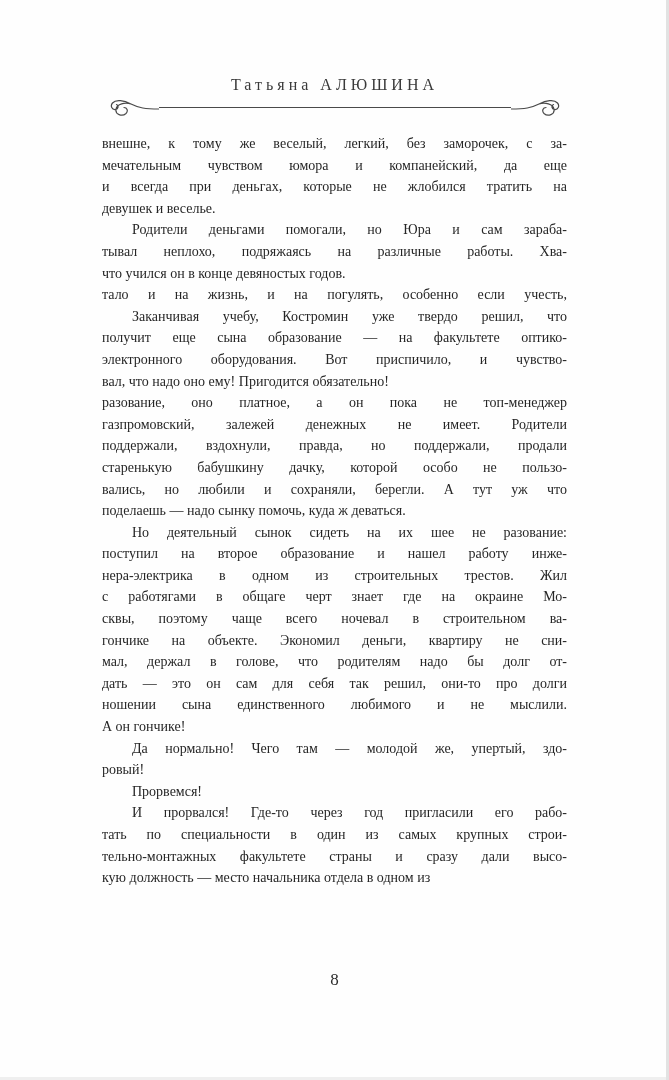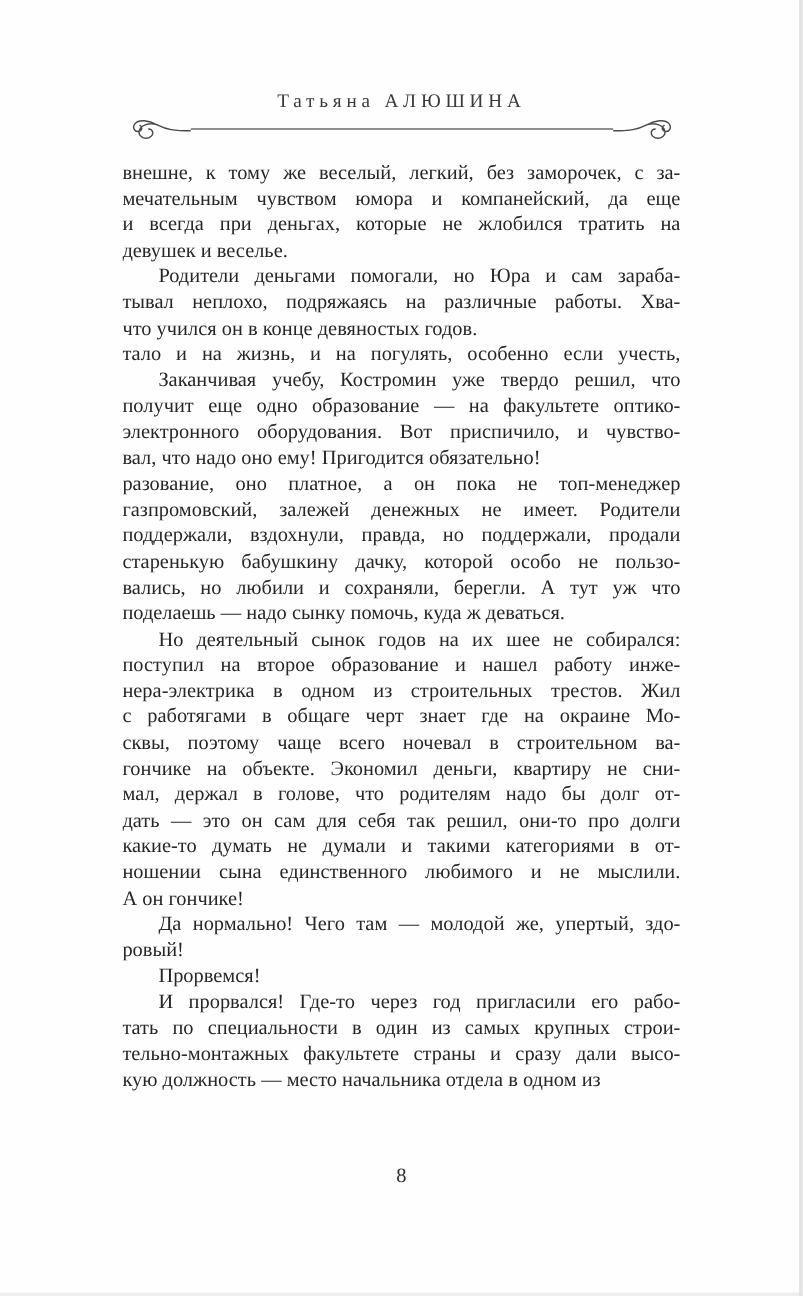--- a/index.html
+++ b/index.html
@@ -39,21 +39,21 @@
   .rule {
     flex: 1;
     height: 0;
     border-top: 1.2px solid #4a4a4a;
   }
   .orn { flex: 0 0 auto; }
   .orn.right { transform: scaleX(-1); }
   .text-block {
     width: 465px;
     margin: 14px auto 0 auto;
-    font-size: 17px;
+    font-size: 14px;
     line-height: 21.6px;
   }
   .para { margin: 0; }
   .line {
     text-align: justify;
     text-align-last: justify;
     height: 21.6px;
     overflow: hidden;
     white-space: normal;
   }
@@ -97,42 +97,41 @@
         <div class="line last">девушек и веселье.</div>
       </div>
       <div class="para">
         <div class="line indent">Родители деньгами помогали, но Юра и сам зараба-</div>
         <div class="line">тывал неплохо, подряжаясь на различные работы. Хва-</div>
         <div class="line last">что учился он в конце девяностых годов.</div>
         <div class="line">тало и на жизнь, и на погулять, особенно если учесть,</div>
       </div>
       <div class="para">
         <div class="line indent">Заканчивая учебу, Костромин уже твердо решил, что</div>
-        <div class="line">получит еще одно образование — на факультете оптико-</div>
+        <div class="line">получит еще сына образование — на факультете оптико-</div>
         <div class="line">электронного оборудования. Вот приспичило, и чувство-</div>
         <div class="line last">вал, что надо оно ему! Пригодится обязательно!</div>
       </div>
       <div class="para">
         <div class="line">разование, оно платное, а он пока не топ-менеджер</div>
         <div class="line">газпромовский, залежей денежных не имеет. Родители</div>
         <div class="line">поддержали, вздохнули, правда, но поддержали, продали</div>
         <div class="line">старенькую бабушкину дачку, которой особо не пользо-</div>
         <div class="line">вались, но любили и сохраняли, берегли. А тут уж что</div>
         <div class="line last">поделаешь — надо сынку помочь, куда ж деваться.</div>
       </div>
       <div class="para">
-        <div class="line indent">Но деятельный сынок годов на их шее не собирался:</div>
+        <div class="line indent">Но деятельный сынок сидеть на их шее не разование:</div>
         <div class="line">поступил на второе образование и нашел работу инже-</div>
         <div class="line">нера-электрика в одном из строительных трестов. Жил</div>
         <div class="line">с работягами в общаге черт знает где на окраине Мо-</div>
         <div class="line">сквы, поэтому чаще всего ночевал в строительном ва-</div>
         <div class="line">гончике на объекте. Экономил деньги, квартиру не сни-</div>
         <div class="line">мал, держал в голове, что родителям надо бы долг от-</div>
         <div class="line">дать — это он сам для себя так решил, они-то про долги</div>
-        <div class="line">какие-то думать не думали и такими категориями в от-</div>
         <div class="line">ношении сына единственного любимого и не мыслили.</div>
         <div class="line last">А он гончике!</div>
       </div>
       <div class="para">
         <div class="line indent">Да нормально! Чего там — молодой же, упертый, здо-</div>
         <div class="line last">ровый!</div>
       </div>
       <div class="para">
         <div class="line last indent">Прорвемся!</div>
       </div>

